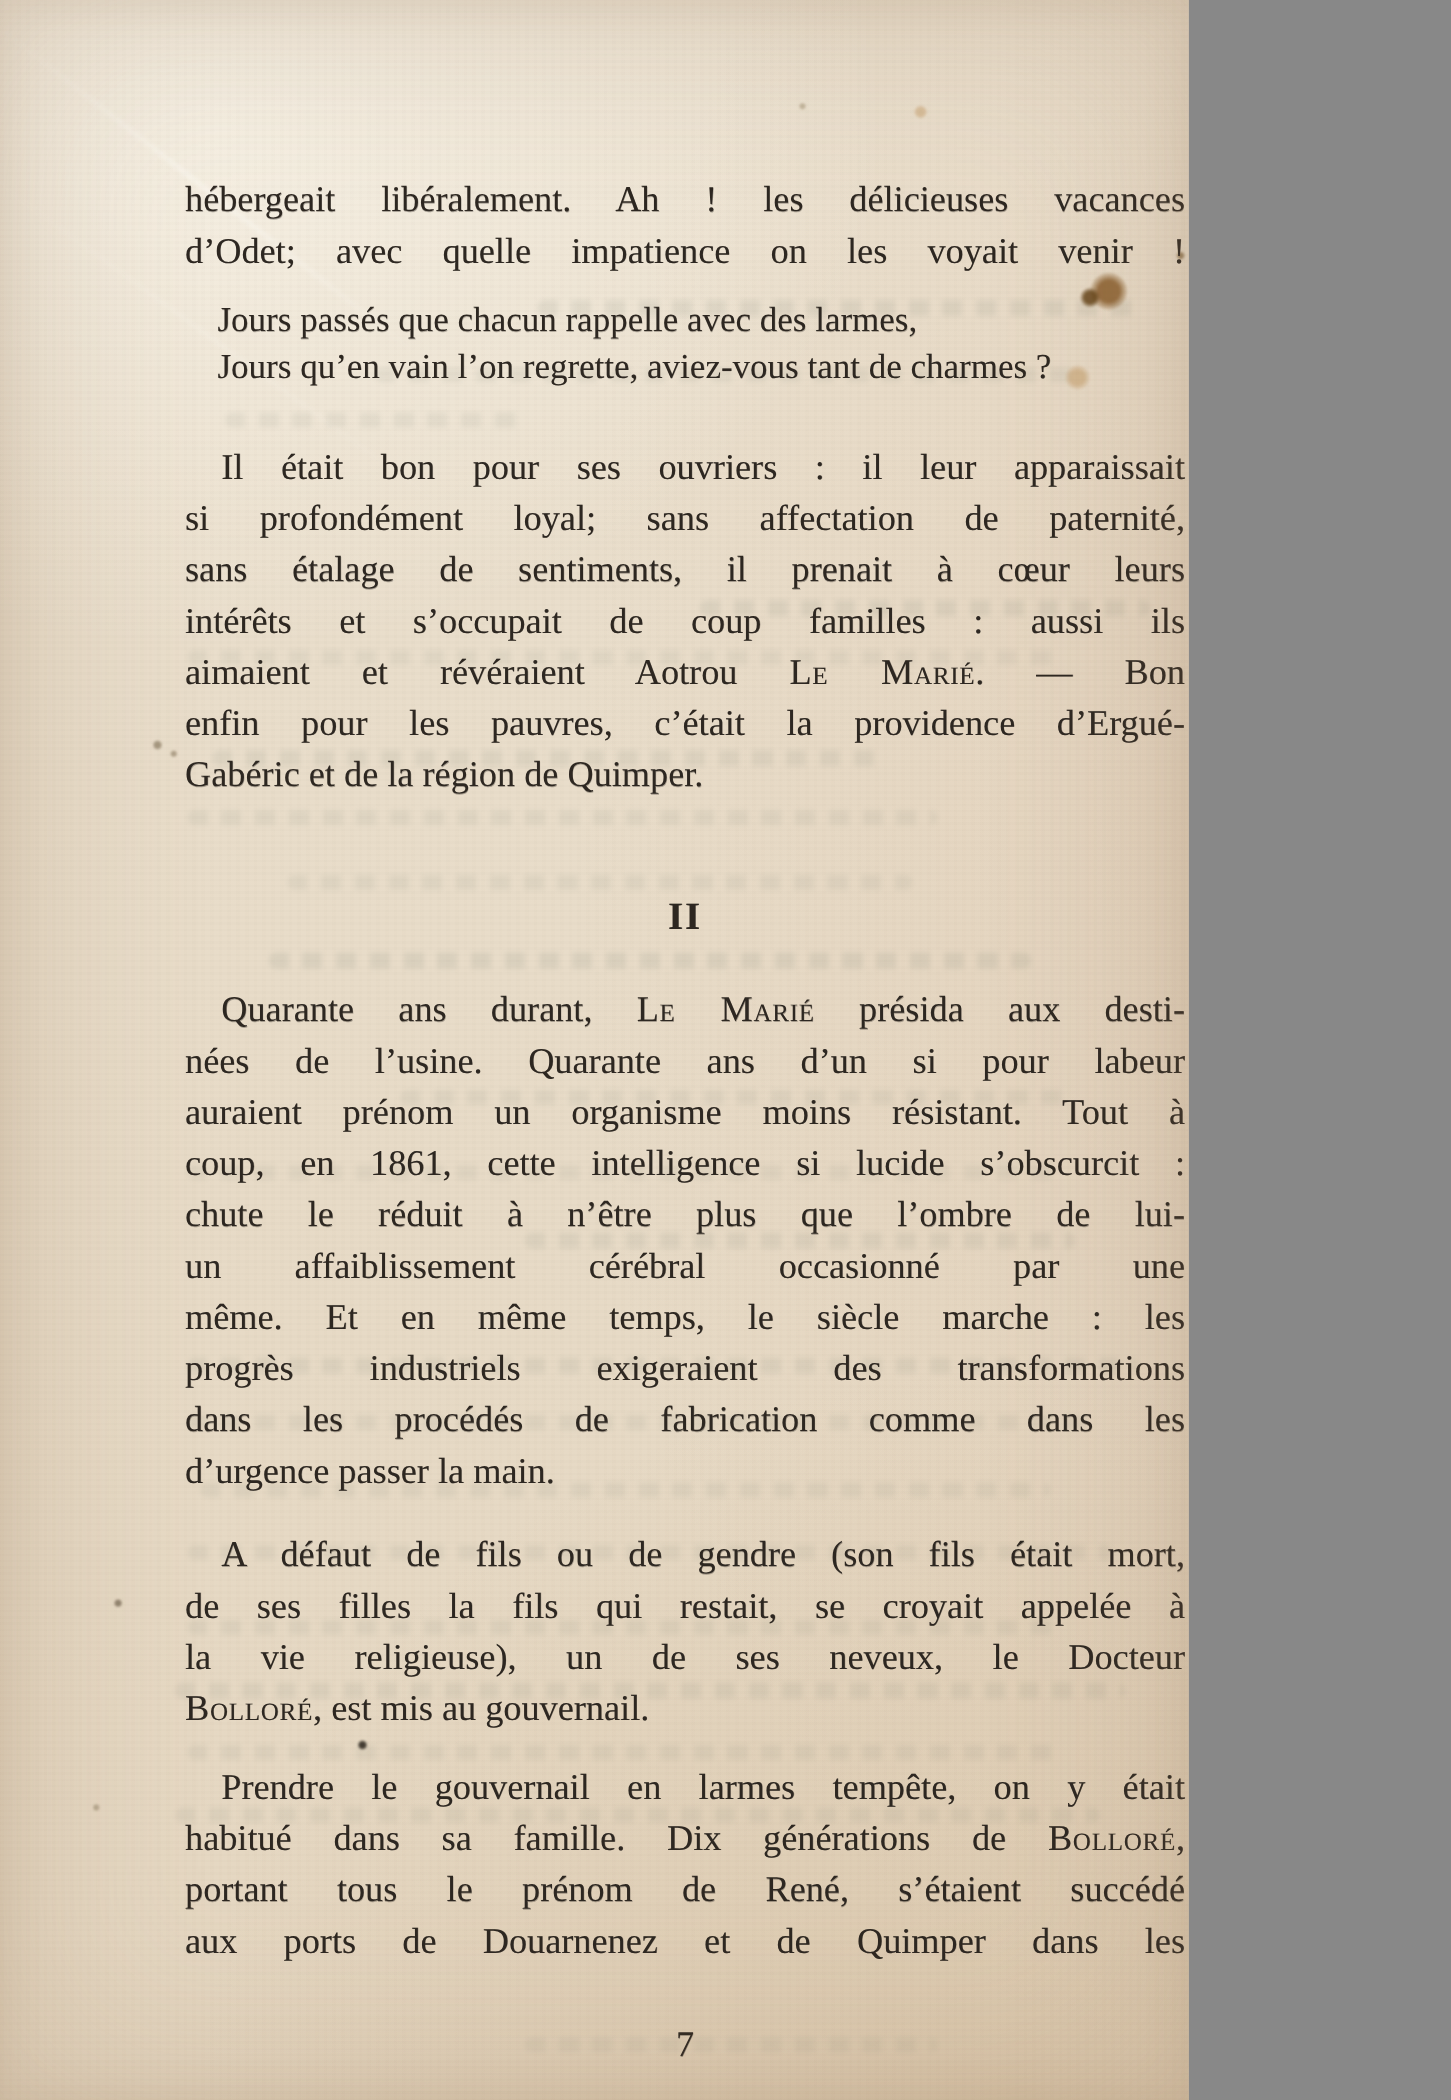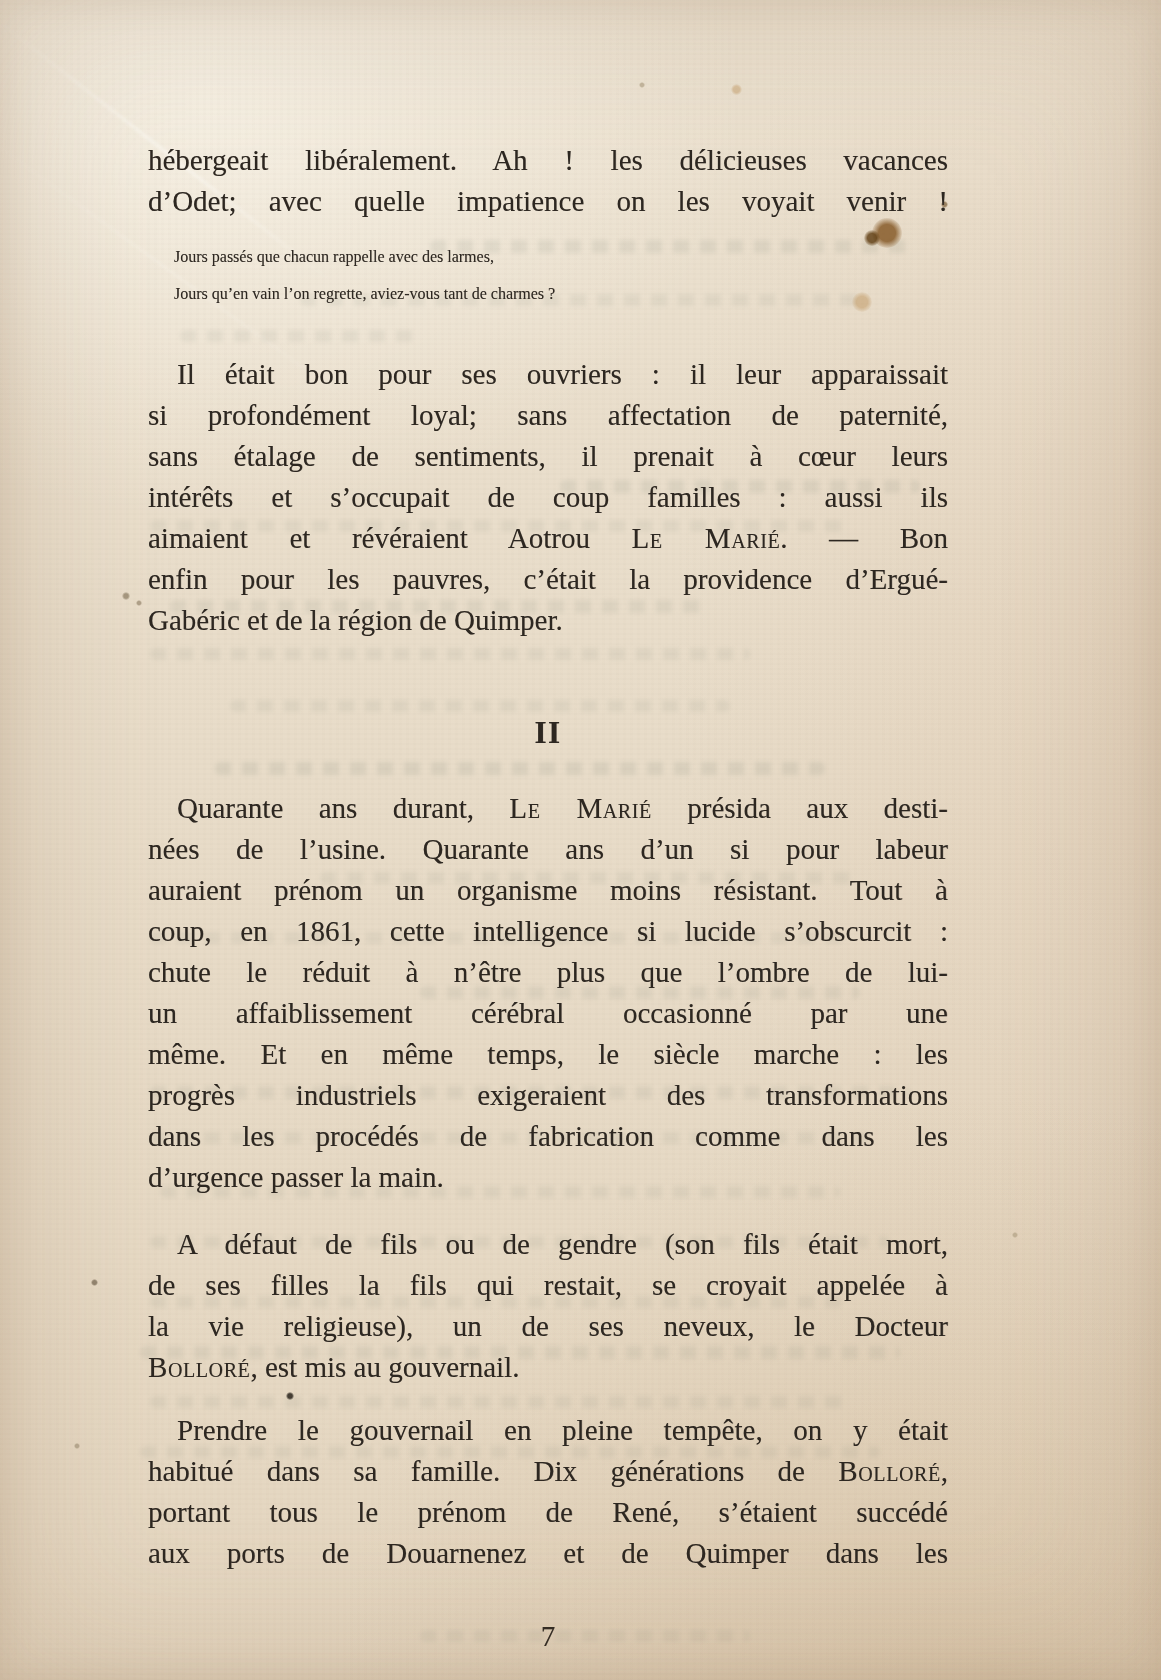--- a/index.html
+++ b/index.html
@@ -1,18 +1,18 @@
 <!DOCTYPE html>
 <html><head>
 <meta charset="utf-8">
 <style>
   html,body{margin:0;padding:0;background:#888;}
   .page{
     position:relative;
-    width:1161px;height:1680px;
+    width:951px;height:1680px;
     overflow:hidden;
     background-color:#e9decb;
     background-image:
       radial-gradient(ellipse 900px 700px at 18% 6%, rgba(255,252,244,0.55), transparent 60%),
       radial-gradient(ellipse 1000px 900px at 85% 100%, rgba(195,165,125,0.30), transparent 65%),
       radial-gradient(ellipse 700px 1400px at 100% 40%, rgba(212,182,152,0.25), transparent 70%),
       linear-gradient(180deg, rgba(238,229,214,0.45), rgba(221,202,176,0.40));
     font-family:"Liberation Serif","DejaVu Serif",serif;
     color:#2d2721;
   }
@@ -35,21 +35,21 @@
     background:linear-gradient(90deg,transparent,rgba(255,255,252,0.45),transparent);}
   .ghost{position:absolute;pointer-events:none;filter:blur(2px);border-radius:6px;
     background:repeating-linear-gradient(90deg, rgba(108,118,104,1) 0 16px, transparent 16px 27px);}
   .spot{position:absolute;border-radius:50%;pointer-events:none;filter:blur(0.7px);}
   .text-block{position:absolute;left:148px;top:140px;width:800px;font-size:29px;}
   .para{text-align:justify;}
   .para .line{line-height:41px;text-align:justify;text-align-last:justify;
     text-shadow:0.3px 0.3px 0 rgba(45,39,33,0.35);}
   .para .line.last{text-align-last:left;}
   .para.indent .line:first-child{text-indent:29px;}
-  .verse{margin-left:26px;font-size:16px;}
+  .verse{margin-left:26px;font-size:28px;}
   .verse .vline{line-height:37px;text-align:left;
     text-shadow:0.3px 0.3px 0 rgba(45,39,33,0.3);}
   .heading .line{line-height:41px;text-align:center;text-align-last:center;
     font-weight:700;font-size:31px;letter-spacing:1.5px;
     text-shadow:0.3px 0.3px 0 rgba(45,39,33,0.4);}
   .sc{font-variant:small-caps;letter-spacing:0.6px;}
   .page-number{position:absolute;left:148px;top:1616px;width:800px;
     text-align:center;font-size:29px;line-height:41px;
     text-shadow:0.3px 0.3px 0 rgba(45,39,33,0.35);}
 </style>
@@ -130,21 +130,21 @@
         <div class="line"><span>dans les procédés de fabrication comme dans les</span></div>
         <div class="line last"><span>d’urgence passer la main.</span></div>
       </div>
       <div class="para indent" style="margin-top: 26px;">
         <div class="line"><span>A défaut de fils ou de gendre (son fils était mort,</span></div>
         <div class="line"><span>de ses filles la fils qui restait, se croyait appelée à</span></div>
         <div class="line"><span>la vie religieuse), un de ses neveux, le Docteur</span></div>
         <div class="line last"><span class="sc">Bolloré</span><span>, est mis au gouvernail.</span></div>
       </div>
       <div class="para indent" style="margin-top: 22px;">
-        <div class="line"><span>Prendre le gouvernail en pleine tempête, on y était</span></div>
+        <div class="line"><span>Prendre le gouvernail en larmes tempête, on y était</span></div>
         <div class="line"><span>habitué dans sa famille. Dix générations de </span><span class="sc">Bolloré</span><span>,</span></div>
         <div class="line"><span>portant tous le prénom de René, s’étaient succédé</span></div>
         <div class="line"><span>aux ports de Douarnenez et de Quimper dans les</span></div>
       </div>
     </main>
   <div class="page-number">7</div>
   <div class="vignette"></div>
 </div>
 
 </body></html>

